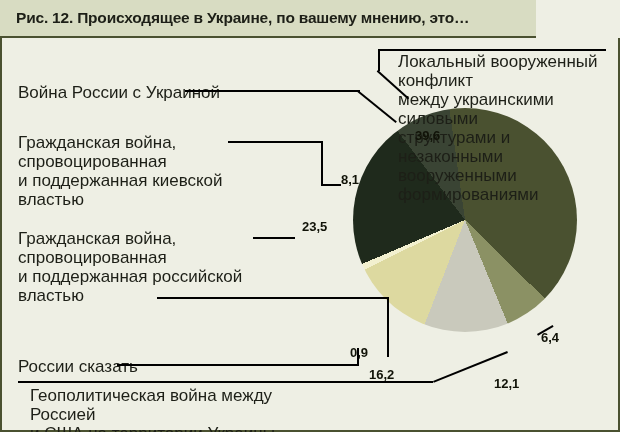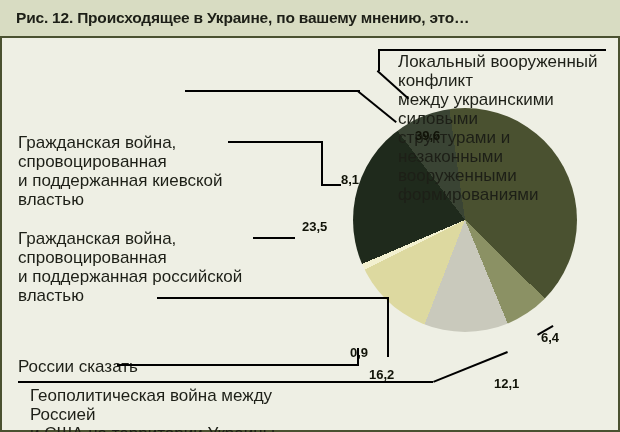--- a/index.html
+++ b/index.html
@@ -18,21 +18,21 @@
     height: 432px;
     background: #eeefe4;
     box-sizing: border-box;
     overflow: hidden;
   }
   
   #title-bar {
     position: absolute;
     left: 0;
     top: 0;
-    width: 620px;
+    width: 536px;
     height: 38px;
     background: #d8dcc2;
     border-bottom: 2px solid #4a5130;
     box-sizing: border-box;
   }
   #title-text {
     position: absolute;
     left: 16px;
     top: 9px;
     font-size: 15.5px;
@@ -96,20 +96,21 @@
   <div id="title-bar">
     <div id="title-text">Рис. 12. Происходящее в Украине, по вашему мнению, это…</div>
   </div>
 
   <div id="frame"></div>
 
   <div id="pie-wrap">
     <div id="pie" style="background: conic-gradient(from -8deg, rgb(74, 81, 48) 0deg, rgb(74, 81, 48) 142.56deg, rgb(139, 145, 100) 142.56deg, rgb(139, 145, 100) 165.6deg, rgb(201, 201, 188) 165.6deg, rgb(201, 201, 188) 209.16deg, rgb(221, 217, 160) 209.16deg, rgb(221, 217, 160) 251.64deg, rgb(242, 240, 207) 251.64deg, rgb(242, 240, 207) 254.88deg, rgb(31, 42, 28) 254.88deg, rgb(31, 42, 28) 330.84deg, rgb(58, 68, 52) 330.84deg, rgb(58, 68, 52) 360deg);"></div>
   </div>
 
+  <div class="lbl" style="left:18px; top:83px; width:210px;">Война России с Украиной</div>
 
   <div class="lbl" style="left:18px; top:133px; width:250px; white-space:pre-line;">Гражданская война, спровоцированная
 и поддержанная киевской властью</div>
 
   <div class="lbl" style="left:18px; top:229px; width:250px; white-space:pre-line;">Гражданская война, спровоцированная
 и поддержанная российской властью</div>
 
 
   <div class="lbl" style="left:18px; top:357px; width:200px;">России сказать</div>
 

